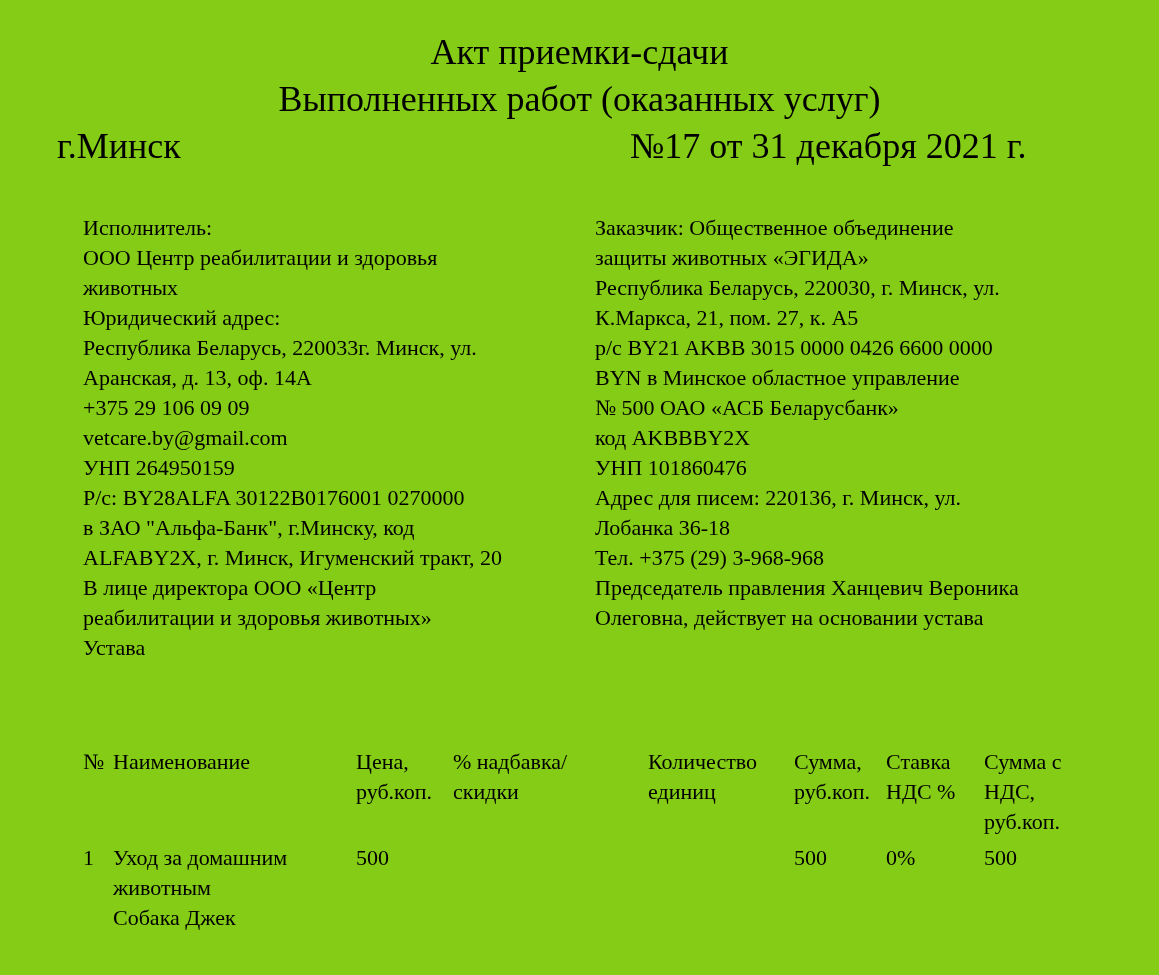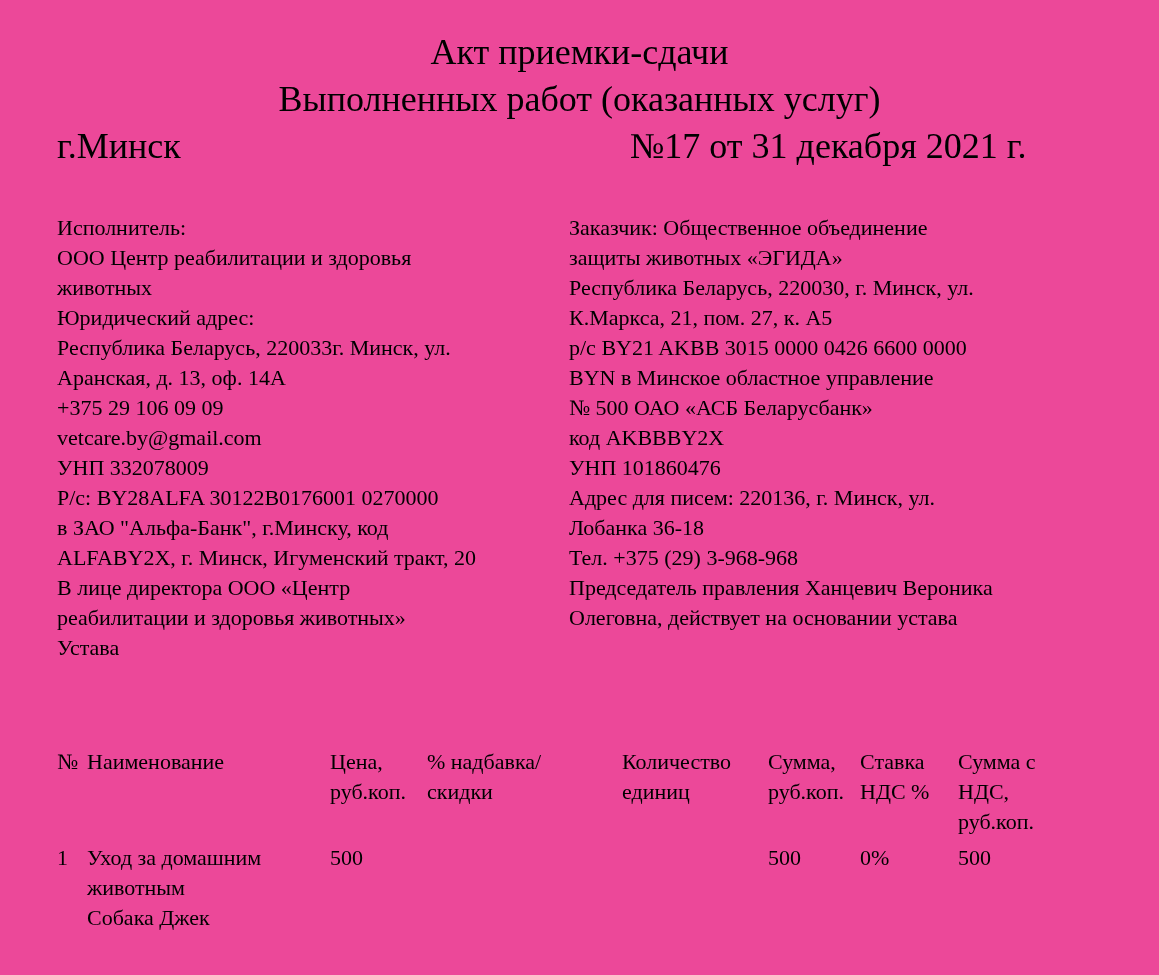--- a/index.html
+++ b/index.html
@@ -5,21 +5,21 @@
   html, body {
     margin: 0;
     padding: 0;
     background: #ffffff;
     color: #000000;
   }
   .page {
     position: relative;
     width: 1159px;
     height: 975px;
-    background: #ec4899;
+    background: #84cc16;
     overflow: hidden;
     font-family: "Liberation Serif", "DejaVu Serif", serif;
   }
   .title-block {
     padding-top: 29px;
   }
   .title-line {
     font-size: 36px;
     line-height: 47px;
     text-align: center;
@@ -50,20 +50,21 @@
     font-size: 22px;
     line-height: 30px;
   }
   .party-col {
     flex: none;
   }
   .party-executor { width: 512px; }
   .party-customer { width: 575px; }
   .line {
     white-space: pre;
+    margin-left: 26px;
   }
   .works-table {
     display: grid;
     grid-template-columns: 30px 243px 97px 195px 146px 92px 98px 145px;
     row-gap: 6px;
     margin-left: 57px;
     margin-top: 84px;
     font-size: 22px;
     line-height: 30px;
   }
@@ -88,21 +89,21 @@
   <div class="parties">
     <div class="party-col party-executor">
       <div class="line">Исполнитель:</div>
       <div class="line">ООО Центр реабилитации и здоровья</div>
       <div class="line">животных</div>
       <div class="line">Юридический адрес:</div>
       <div class="line">Республика Беларусь, 220033г. Минск, ул.</div>
       <div class="line">Аранская, д. 13, оф. 14А</div>
       <div class="line">+375 29 106 09 09</div>
       <div class="line">vetcare.by@gmail.com</div>
-      <div class="line">УНП 332078009</div>
+      <div class="line">УНП 264950159</div>
       <div class="line">Р/с: BY28ALFA 30122B0176001 0270000</div>
       <div class="line">в ЗАО "Альфа-Банк", г.Минску, код</div>
       <div class="line">ALFABY2X, г. Минск, Игуменский тракт, 20</div>
       <div class="line">В лице директора ООО «Центр</div>
       <div class="line">реабилитации и здоровья животных»</div>
       <div class="line">Устава</div>
     </div>
     <div class="party-col party-customer">
       <div class="line">Заказчик: Общественное объединение</div>
       <div class="line">защиты животных «ЭГИДА»</div>

